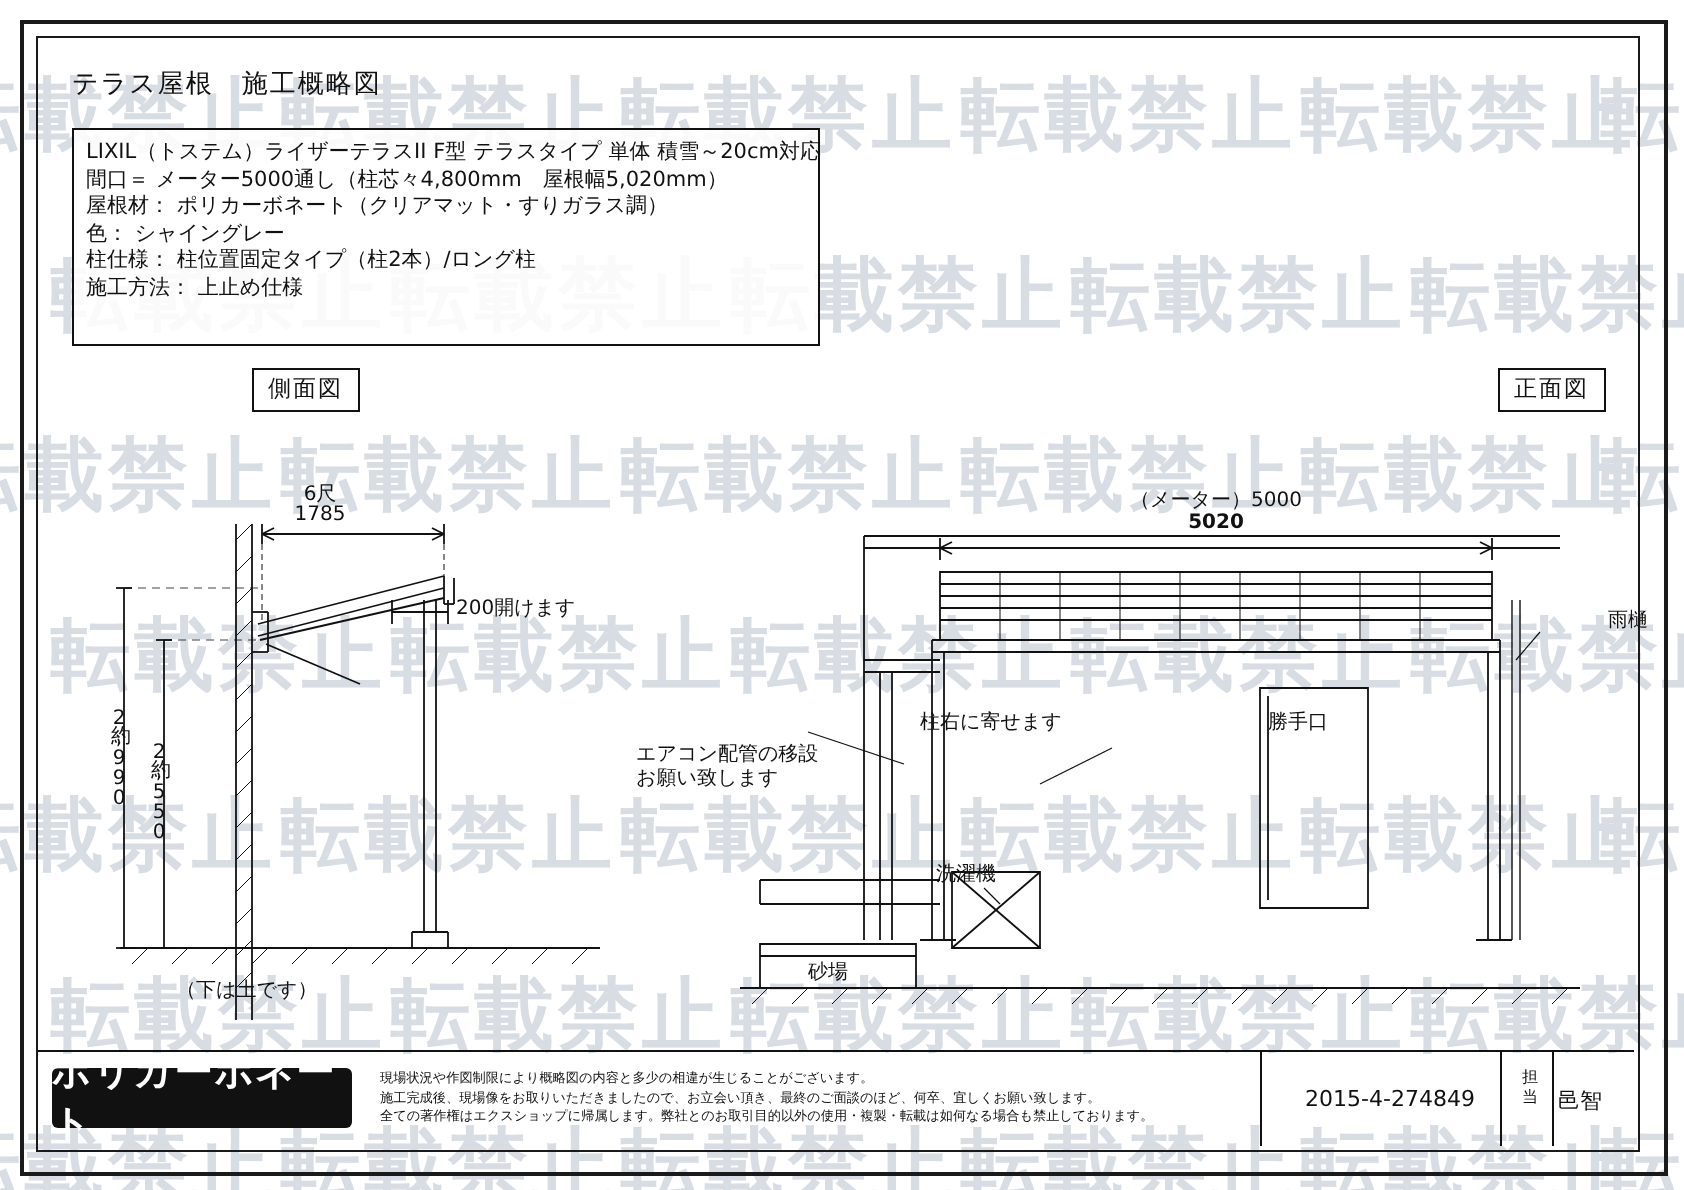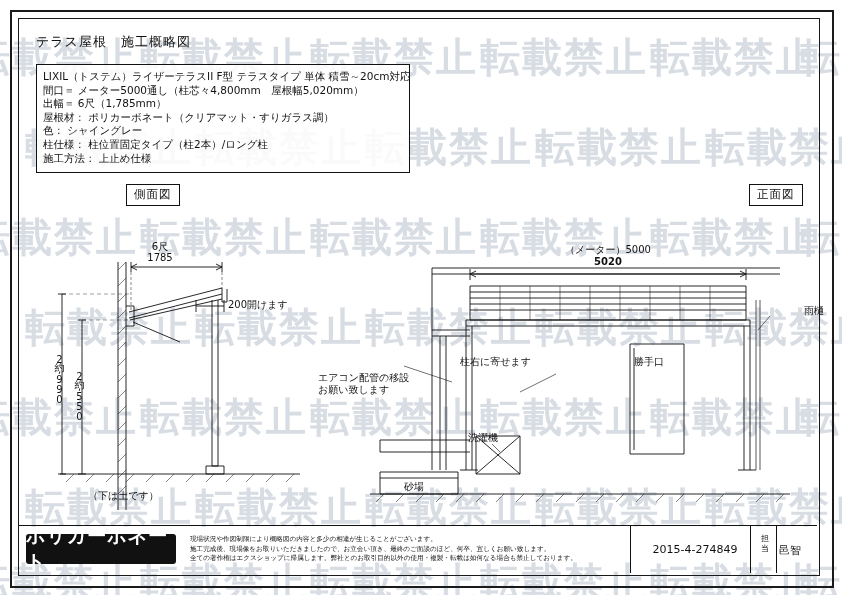--- a/index.html
+++ b/index.html
@@ -94,21 +94,20 @@
 
   <div class="frame-outer"></div>
   <div class="frame-inner"></div>
 
   <div class="title">テラス屋根　施工概略図</div>
 
   <div class="specbox">
     <ul id="spec-list">
         <li>LIXIL（トステム）ライザーテラスII F型 テラスタイプ 単体 積雪～20cm対応</li>
         <li>間口＝ メーター5000通し（柱芯々4,800mm　屋根幅5,020mm）</li>
-        <li>出幅＝ 6尺（1,785mm）</li>
         <li>屋根材： ポリカーボネート（クリアマット・すりガラス調）</li>
         <li>色： シャイングレー</li>
         <li>柱仕様： 柱位置固定タイプ（柱2本）/ロング柱</li>
         <li>施工方法： 上止め仕様</li>
       </ul>
   </div>
 
   <div class="viewlabel" id="lbl-side">側面図</div>
   <div class="viewlabel" id="lbl-front">正面図</div>
 

